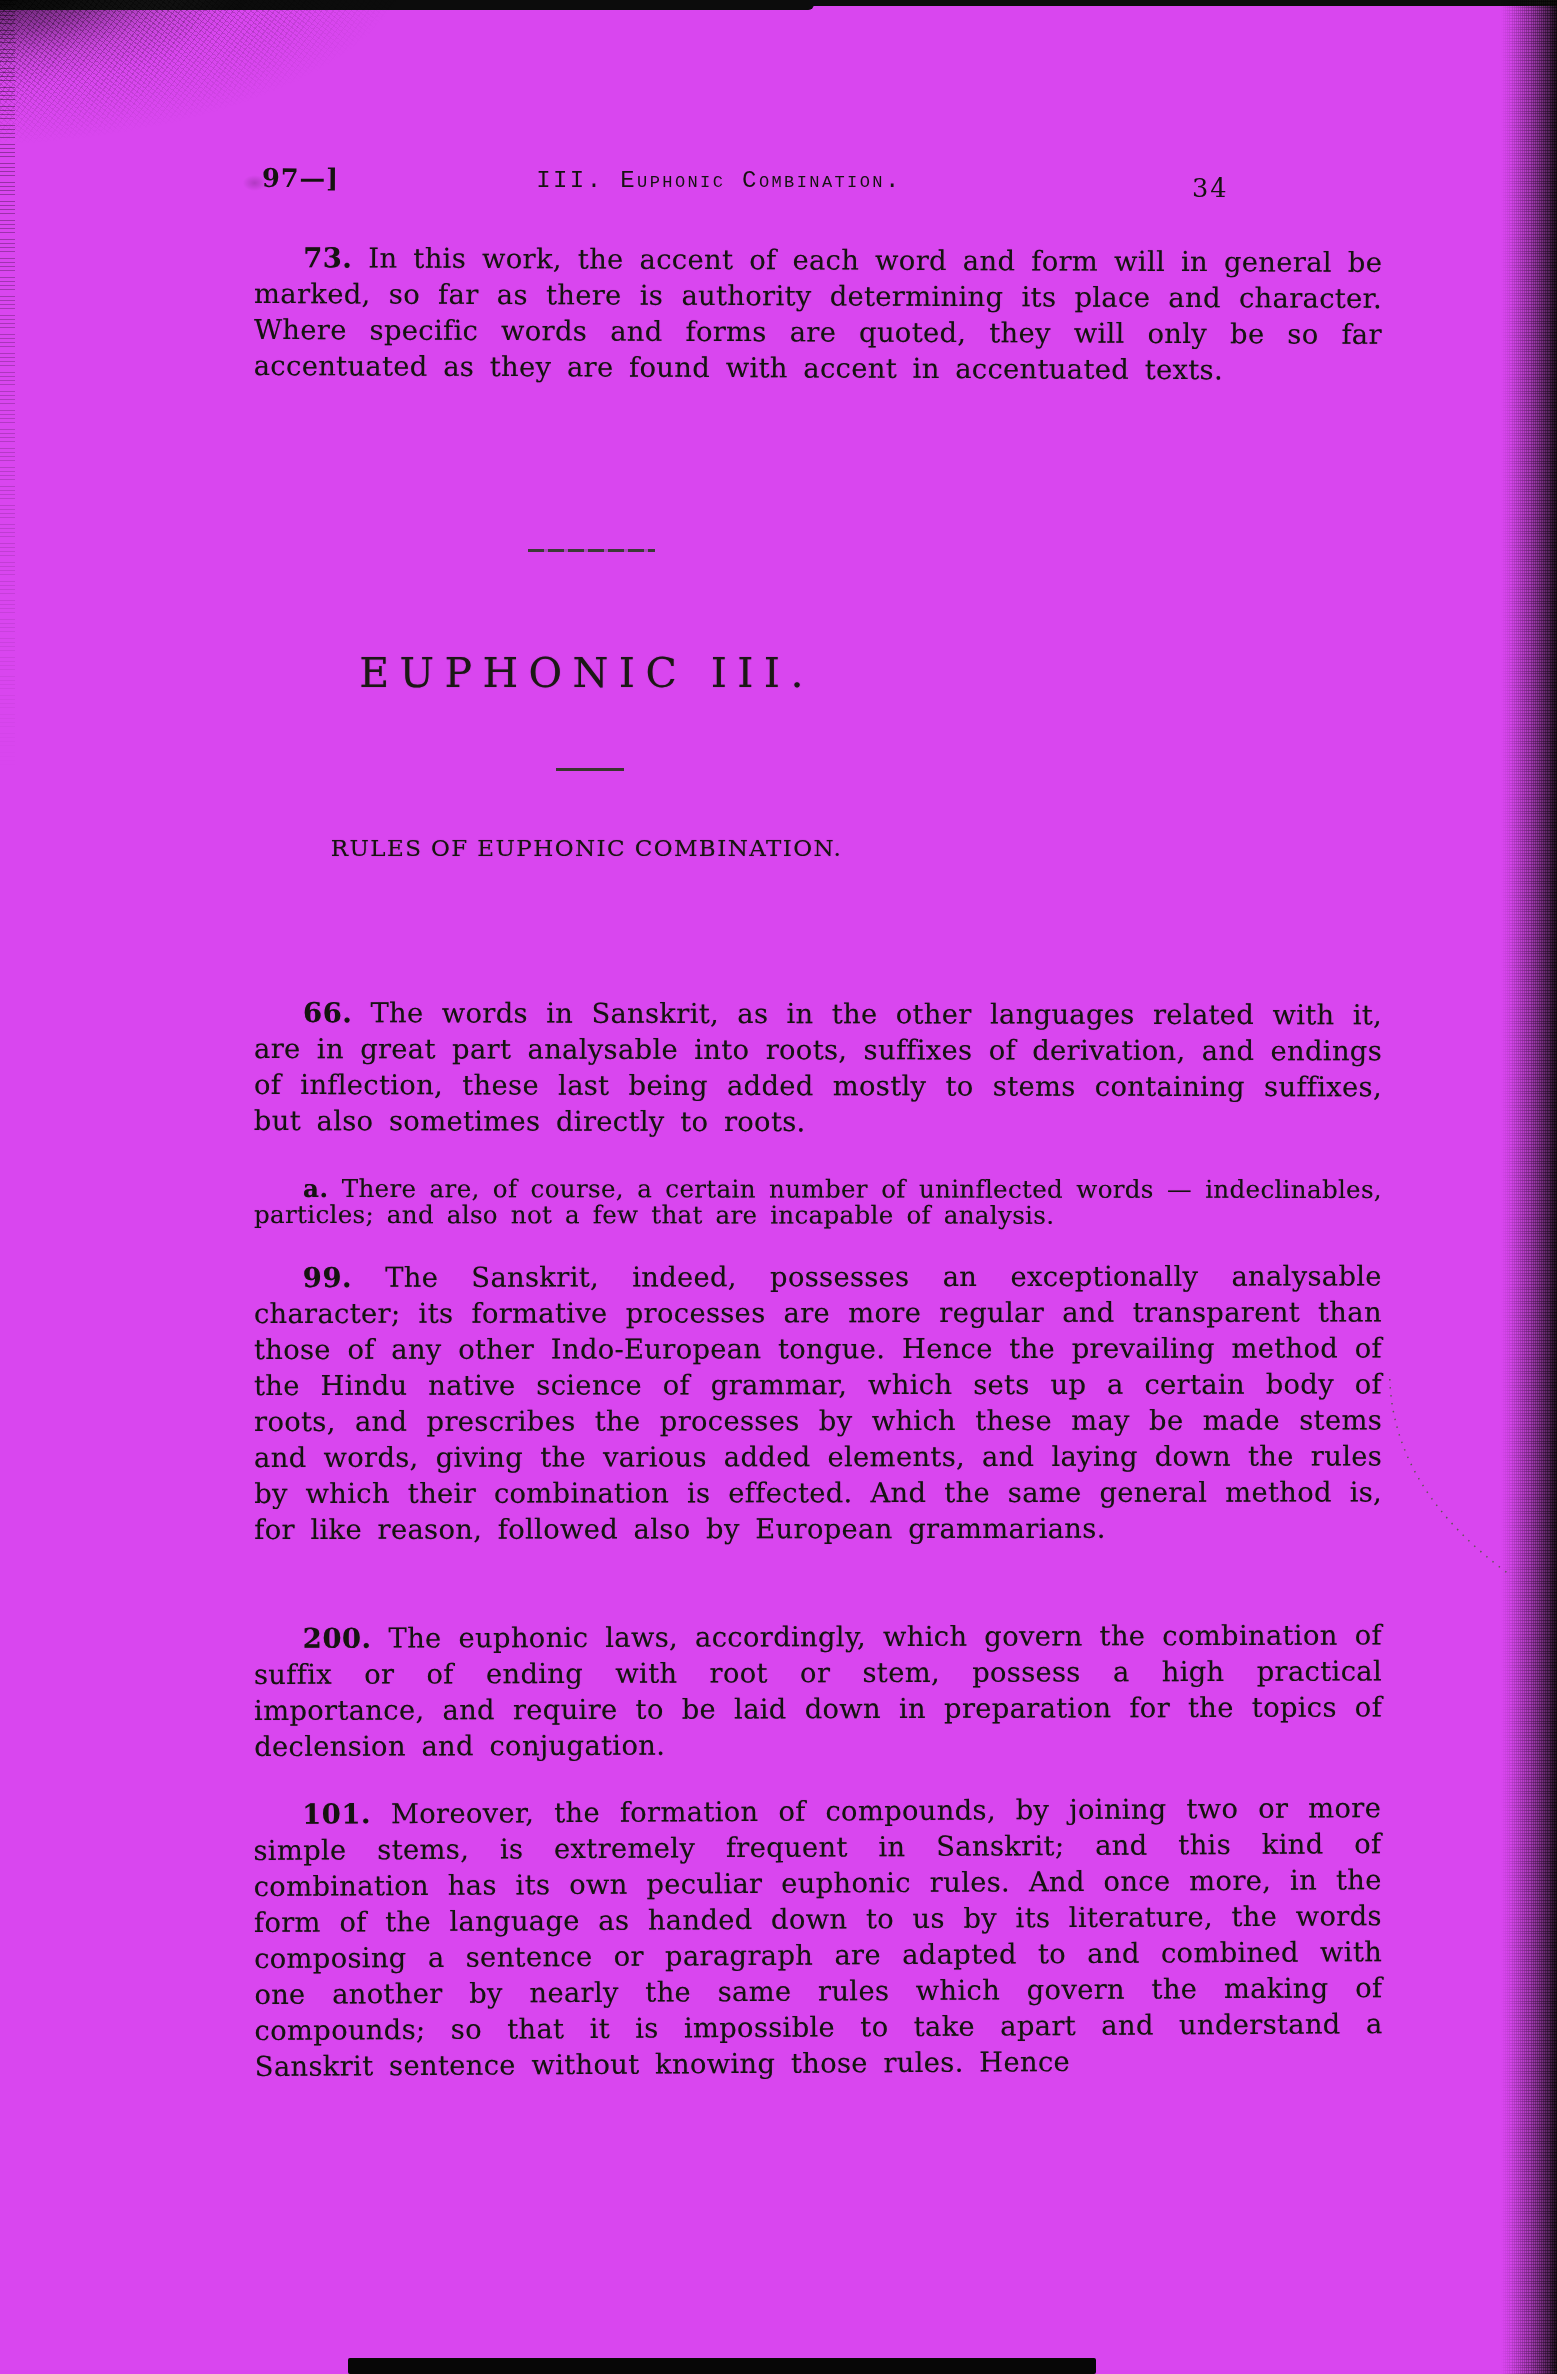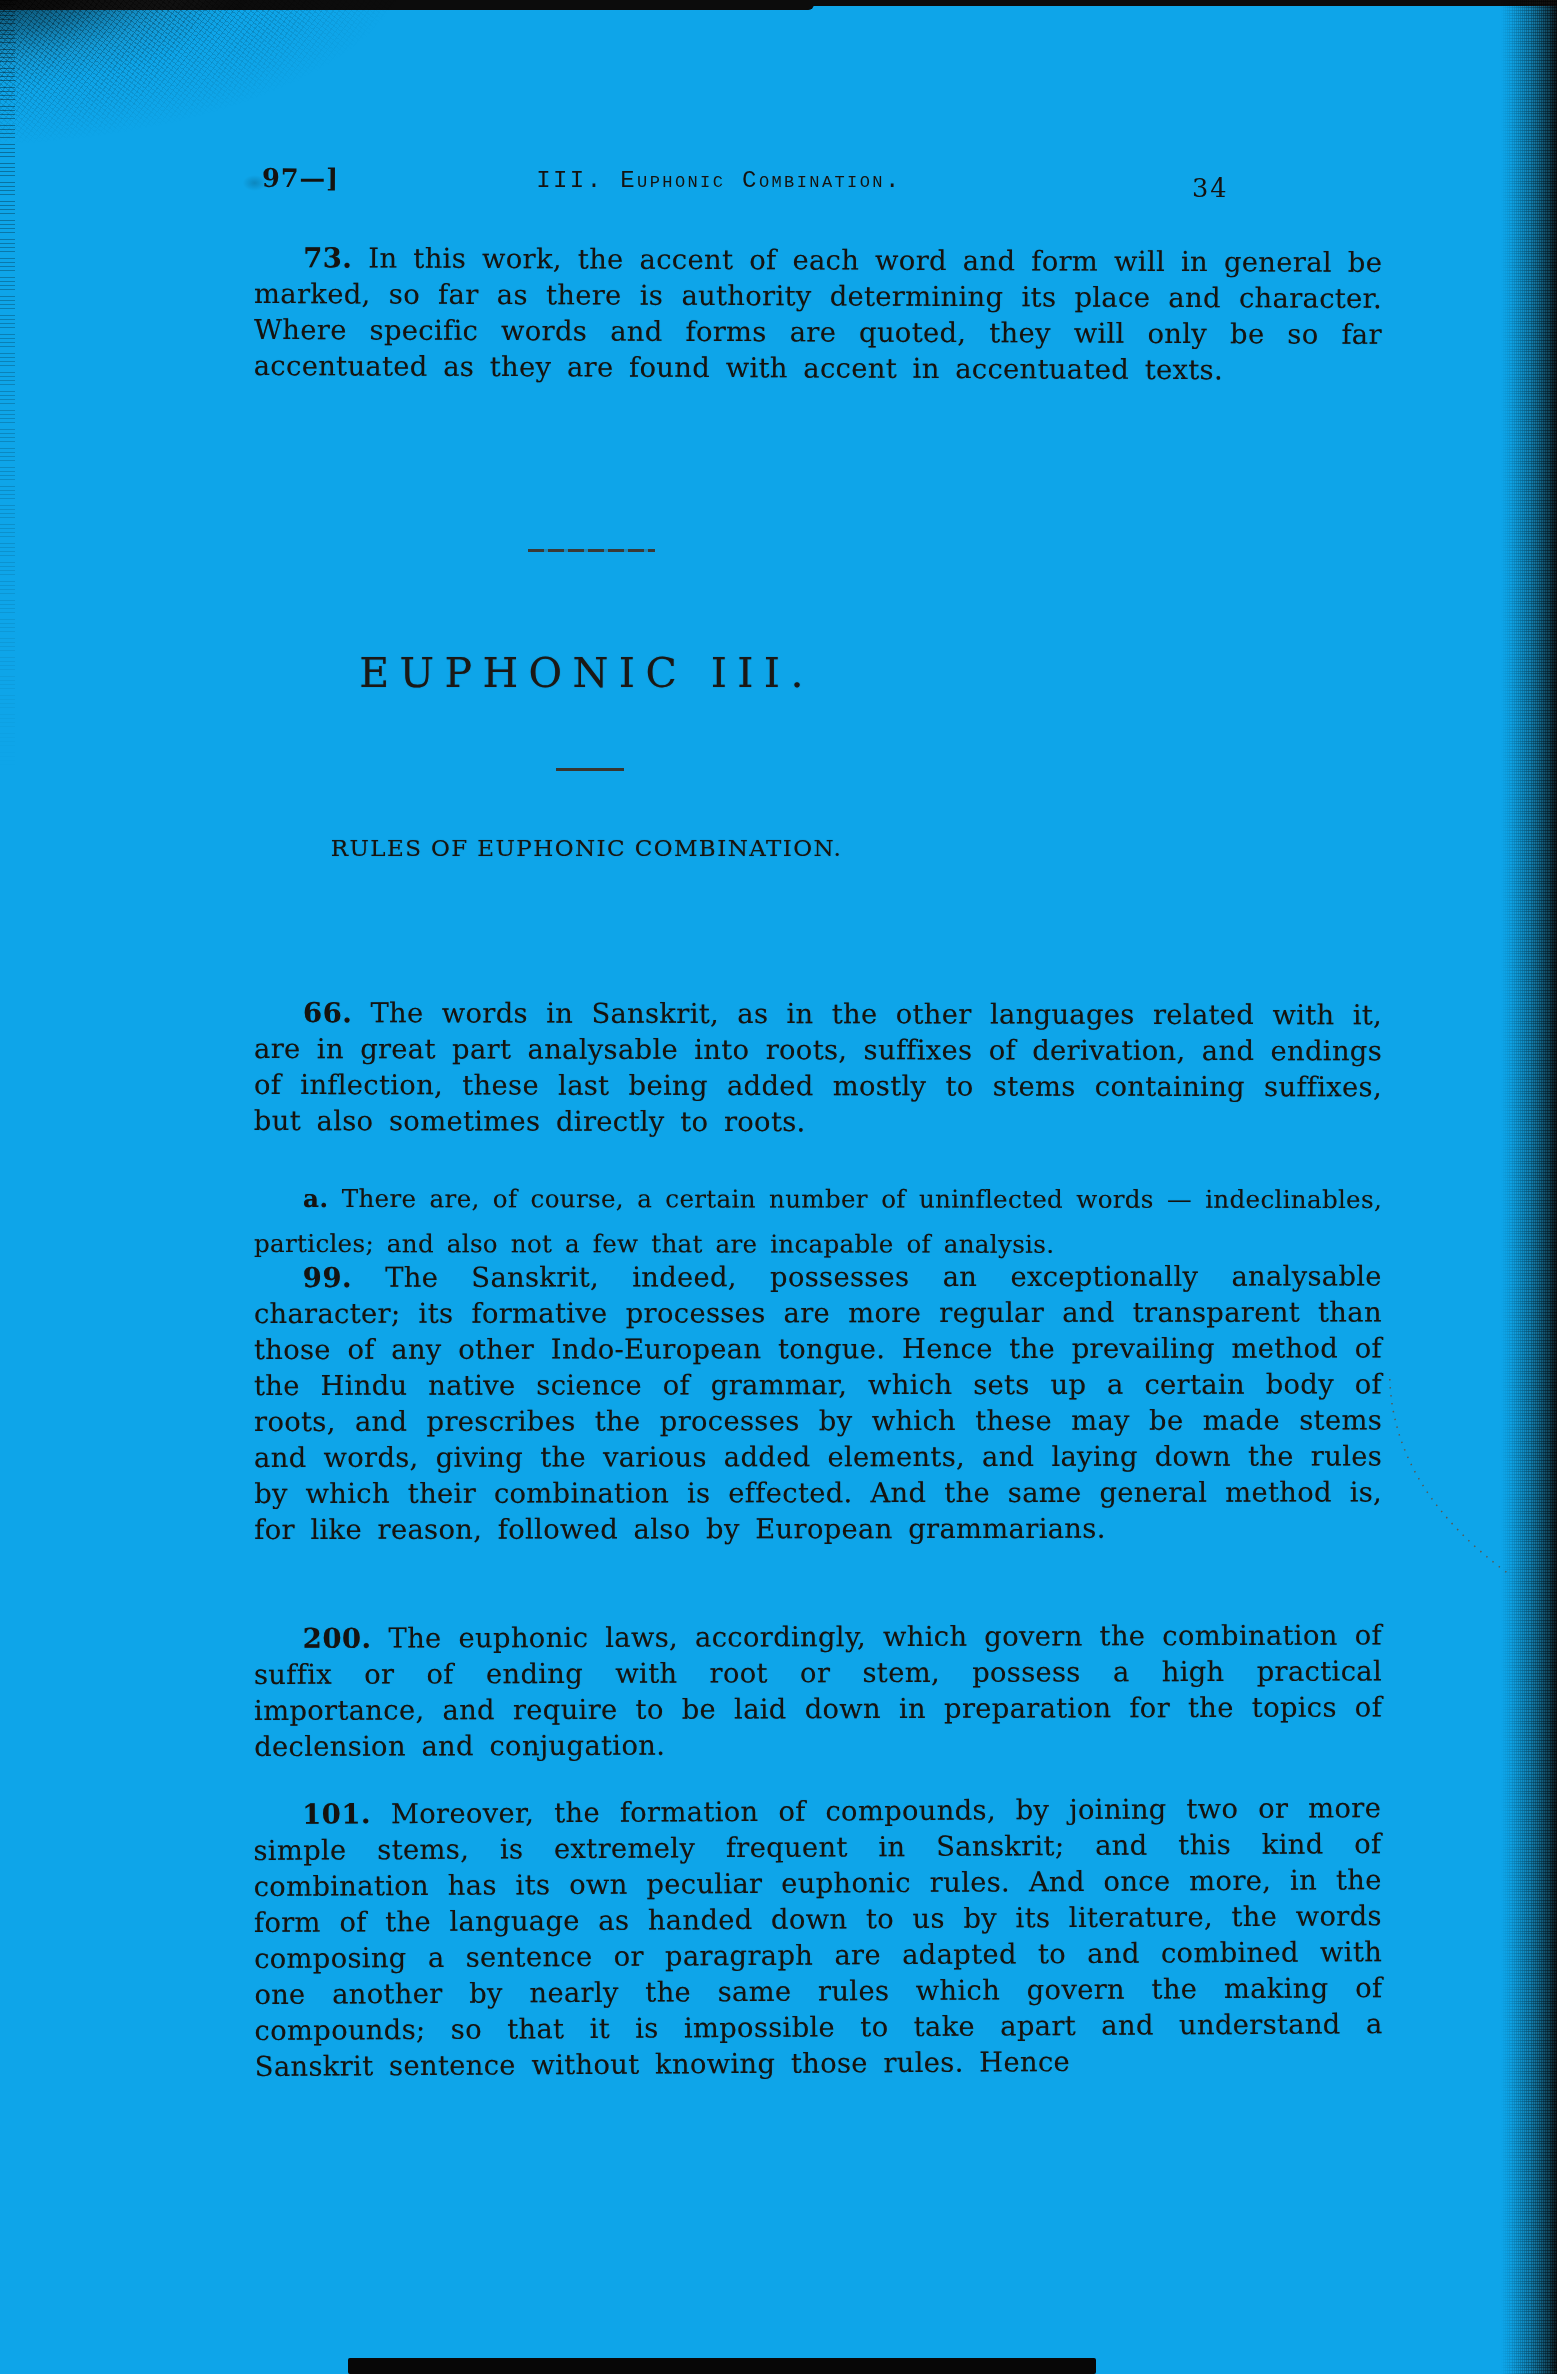--- a/index.html
+++ b/index.html
@@ -1,19 +1,19 @@
 <!DOCTYPE html>
 <html style="font-size:15px"><head>
 <meta charset="utf-8">
 <style>
   html,body{margin:0;padding:0;background:#e8e8e6;}
   .page{
     position:relative;
     width:1558px;height:2374px;
-    background:#0ea5e9;
+    background:#d946ef;
     overflow:hidden;
     font-family:"DejaVu Serif","Liberation Serif",serif;
     color:#151310;
   }
 
   
   .top-bar{
     position:absolute;top:0;left:0;width:1558px;height:5.7px;background:#0c0c0c;
   }
   .top-bar-thick{
@@ -96,21 +96,21 @@
   .para{
     position:absolute;left:254px;width:1128px;margin:0;
     font-size:27.4px;line-height:36px;
     text-align:justify;text-indent:49px;
     word-spacing:6.6px;letter-spacing:0.3px;
     text-shadow:0 0 0.7px rgba(22,19,16,.45);
     transform-origin:left center;
   }
   .para .pnum{font-weight:bold;letter-spacing:0.5px;}
   .para.small{
-    font-size:24.6px;line-height:45px;word-spacing:4.7px;
+    font-size:24.6px;line-height:26px;word-spacing:4.7px;
   }
   .p97 {top:239px;transform:rotate(.25deg);}
   .p98 {top:994px;transform:rotate(.12deg);}
   .pa  {top:1176px;transform:rotate(.05deg);}
   .p99 {top:1259px;transform:rotate(-.08deg);}
   .p100{top:1620px;transform:rotate(-.18deg);}
   .p101{top:1796px;transform:rotate(-.35deg);}
 </style>
 </head>
 <body>

